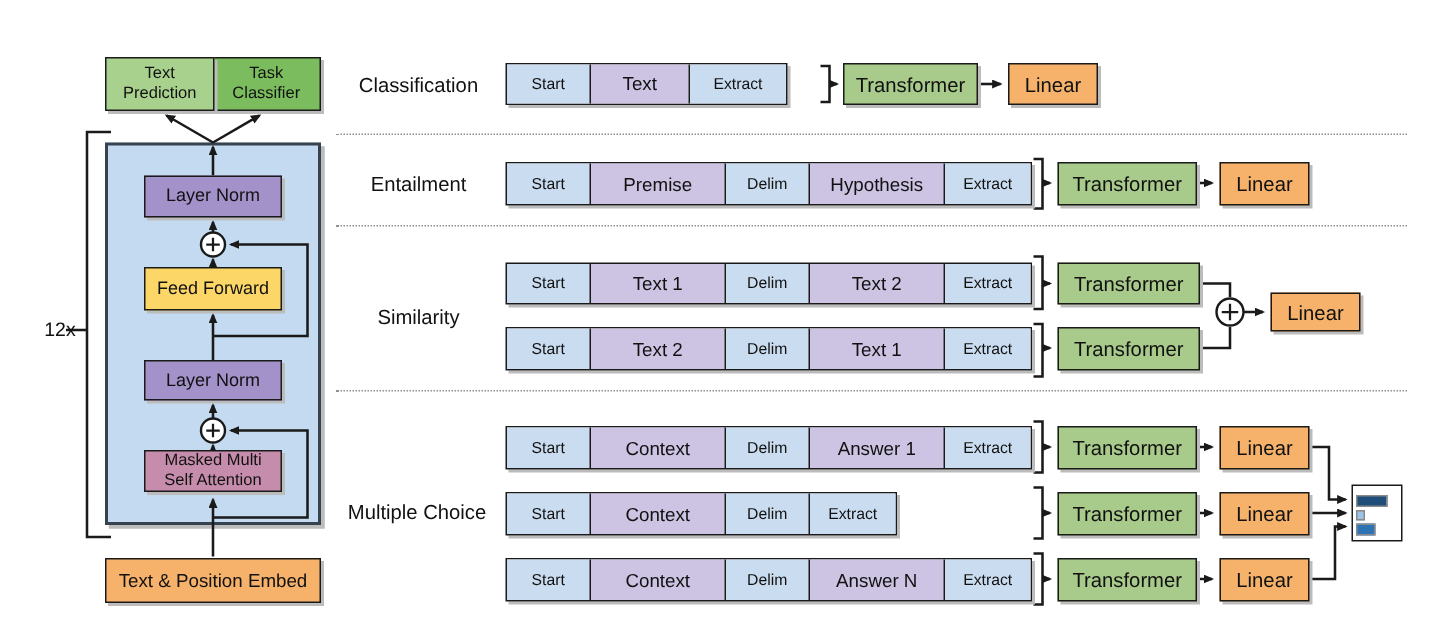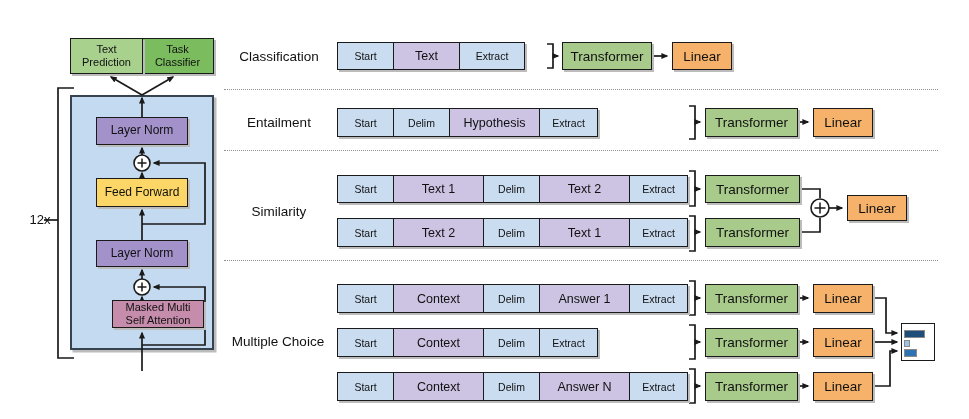--- a/index.html
+++ b/index.html
@@ -112,39 +112,41 @@
 
   <div class="abs archbox" style="left:141px;top:38px;width:73px;height:36px;background:var(--task_classifier_green,#7bbd5e);font-size:11px;padding:0 3px;">Task Classifier</div>
   <div class="abs archbox" style="left:70px;top:38px;width:73px;height:36px;background:var(--text_prediction_green,#a9d18e);font-size:11px;padding:0 3px;">Text Prediction</div>
 
   <div class="abs archbox" style="left:96px;top:117px;width:92px;height:28px;background:var(--layer_norm_purple,#a391c9);font-size:12px;">Layer Norm</div>
 
   <div class="abs archbox" style="left:96px;top:178px;width:92px;height:29px;background:var(--feed_forward_yellow,#fcd667);font-size:12px;">Feed Forward</div>
 
   <div class="abs archbox" style="left:96px;top:240px;width:92px;height:27px;background:var(--layer_norm_purple,#a391c9);font-size:12px;">Layer Norm</div>
 
-  <div class="abs archbox" style="left:112px;top:300px;width:92px;height:28px;background:var(--attention_pink,#c68cab);font-size:11px;padding:0 6px;">Masked Multi Self Attention</div>
-
+  <div class="abs archbox" style="left:96px;top:300px;width:92px;height:28px;background:var(--attention_pink,#c68cab);font-size:11px;padding:0 6px;">Masked Multi Self Attention</div>
+
+  <div class="abs archbox" style="left:70px;top:372px;width:144px;height:30px;background:var(--embed_orange,#f6b26b);font-size:12.5px;">Text &amp; Position Embed</div>
 
   <div class="abs divider" style="left:224px;top:89px;width:714px;"></div>
   <div class="abs divider" style="left:224px;top:150px;width:714px;"></div>
   <div class="abs divider" style="left:224px;top:260px;width:714px;"></div>
 
   <div class="abs rowlabel" style="left:226px;top:47px;width:106px;height:18px;">Classification</div>
   <div class="abs strip" style="left:337px;top:42px;height:28px;">
     <div class="seg blue small" style="width:55px">Start</div>
     <div class="seg purple big" style="width:66px">Text</div>
     <div class="seg blue small" style="width:65px">Extract</div>
   </div>
   <div class="abs box transformer" style="left:562px;top:42px;width:90px;height:28px;">Transformer</div>
   <div class="abs box linear" style="left:672px;top:42px;width:60px;height:28px;">Linear</div>
 
   <div class="abs rowlabel" style="left:226px;top:113px;width:106px;height:18px;">Entailment</div>
   <div class="abs strip" style="left:337px;top:108px;height:29px;">
     <div class="seg blue small" style="width:55px">Start</div>
+    <div class="seg purple big" style="width:90px">Premise</div>
     <div class="seg blue small" style="width:56px">Delim</div>
     <div class="seg purple big" style="width:90px">Hypothesis</div>
     <div class="seg blue small" style="width:58px">Extract</div>
   </div>
   <div class="abs box transformer" style="left:705px;top:108px;width:93px;height:29px;">Transformer</div>
   <div class="abs box linear" style="left:813px;top:108px;width:60px;height:29px;">Linear</div>
 
   <div class="abs rowlabel" style="left:226px;top:202px;width:106px;height:18px;">Similarity</div>
   <div class="abs strip" style="left:337px;top:175px;height:28px;">
     <div class="seg blue small" style="width:55px">Start</div>

